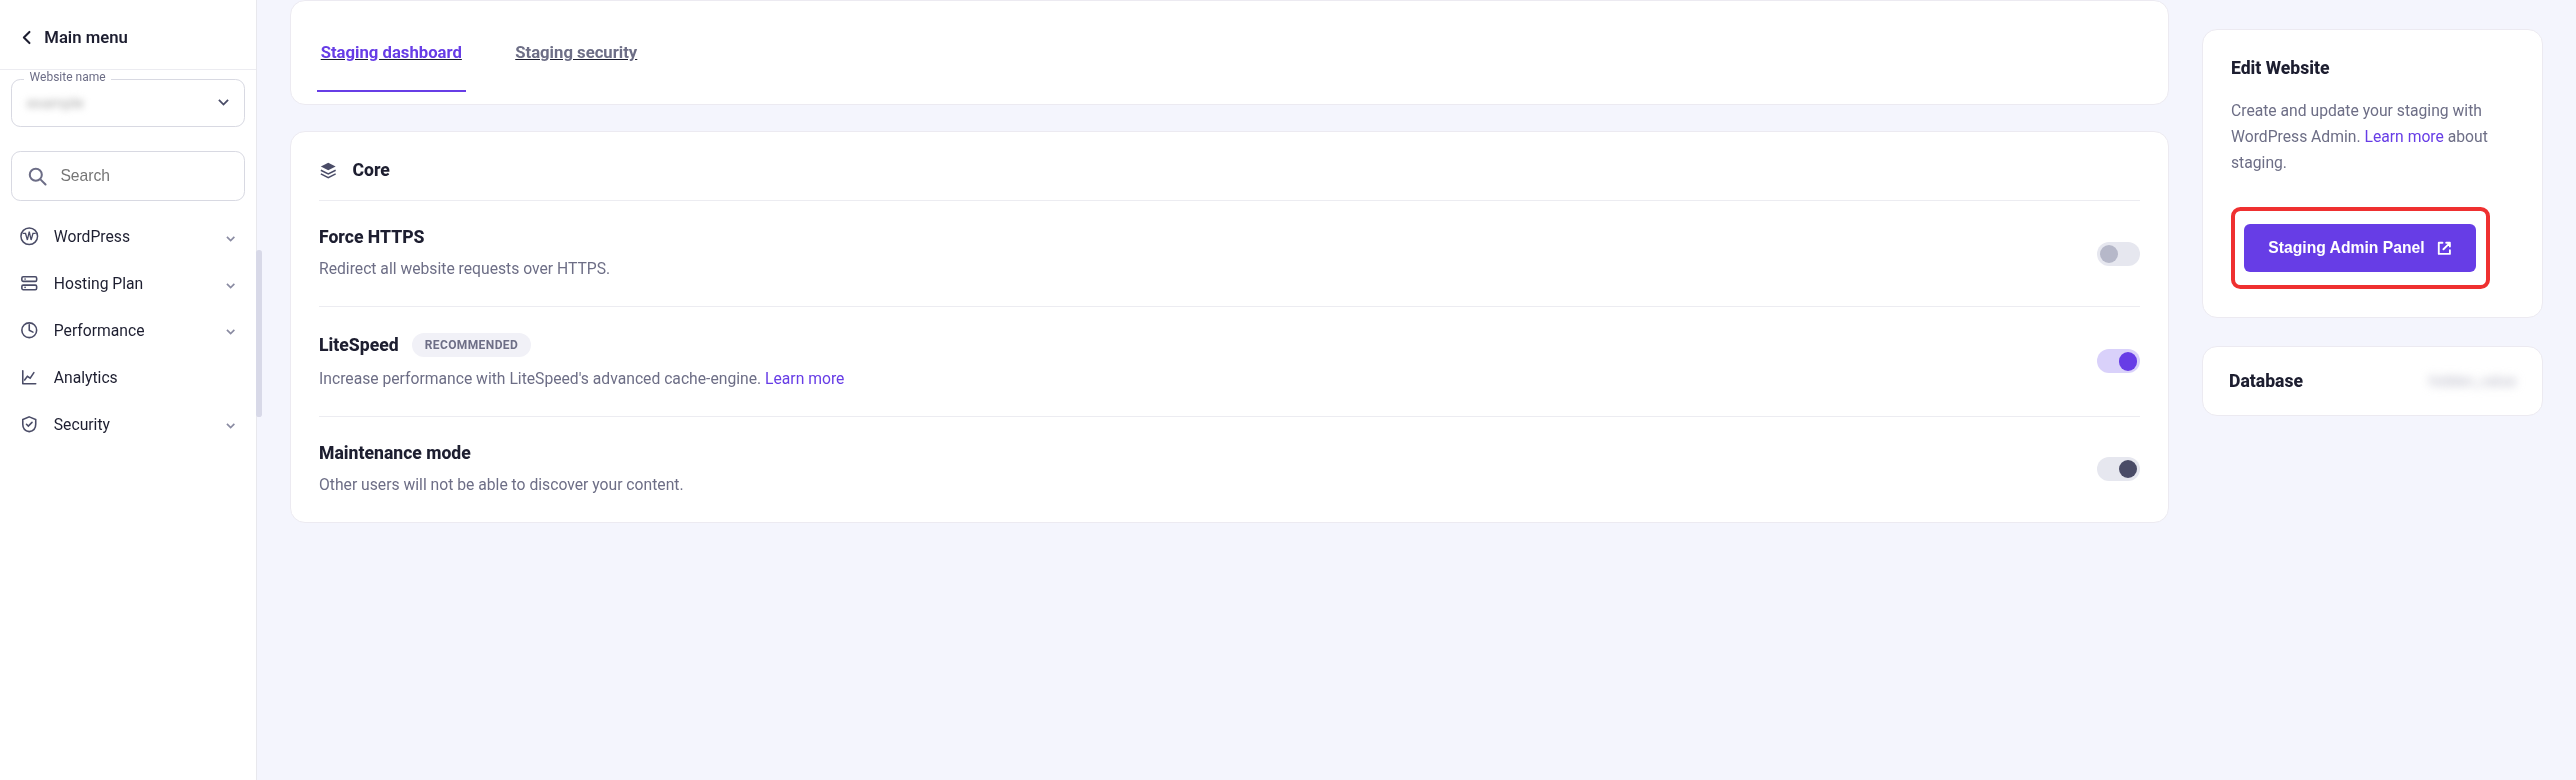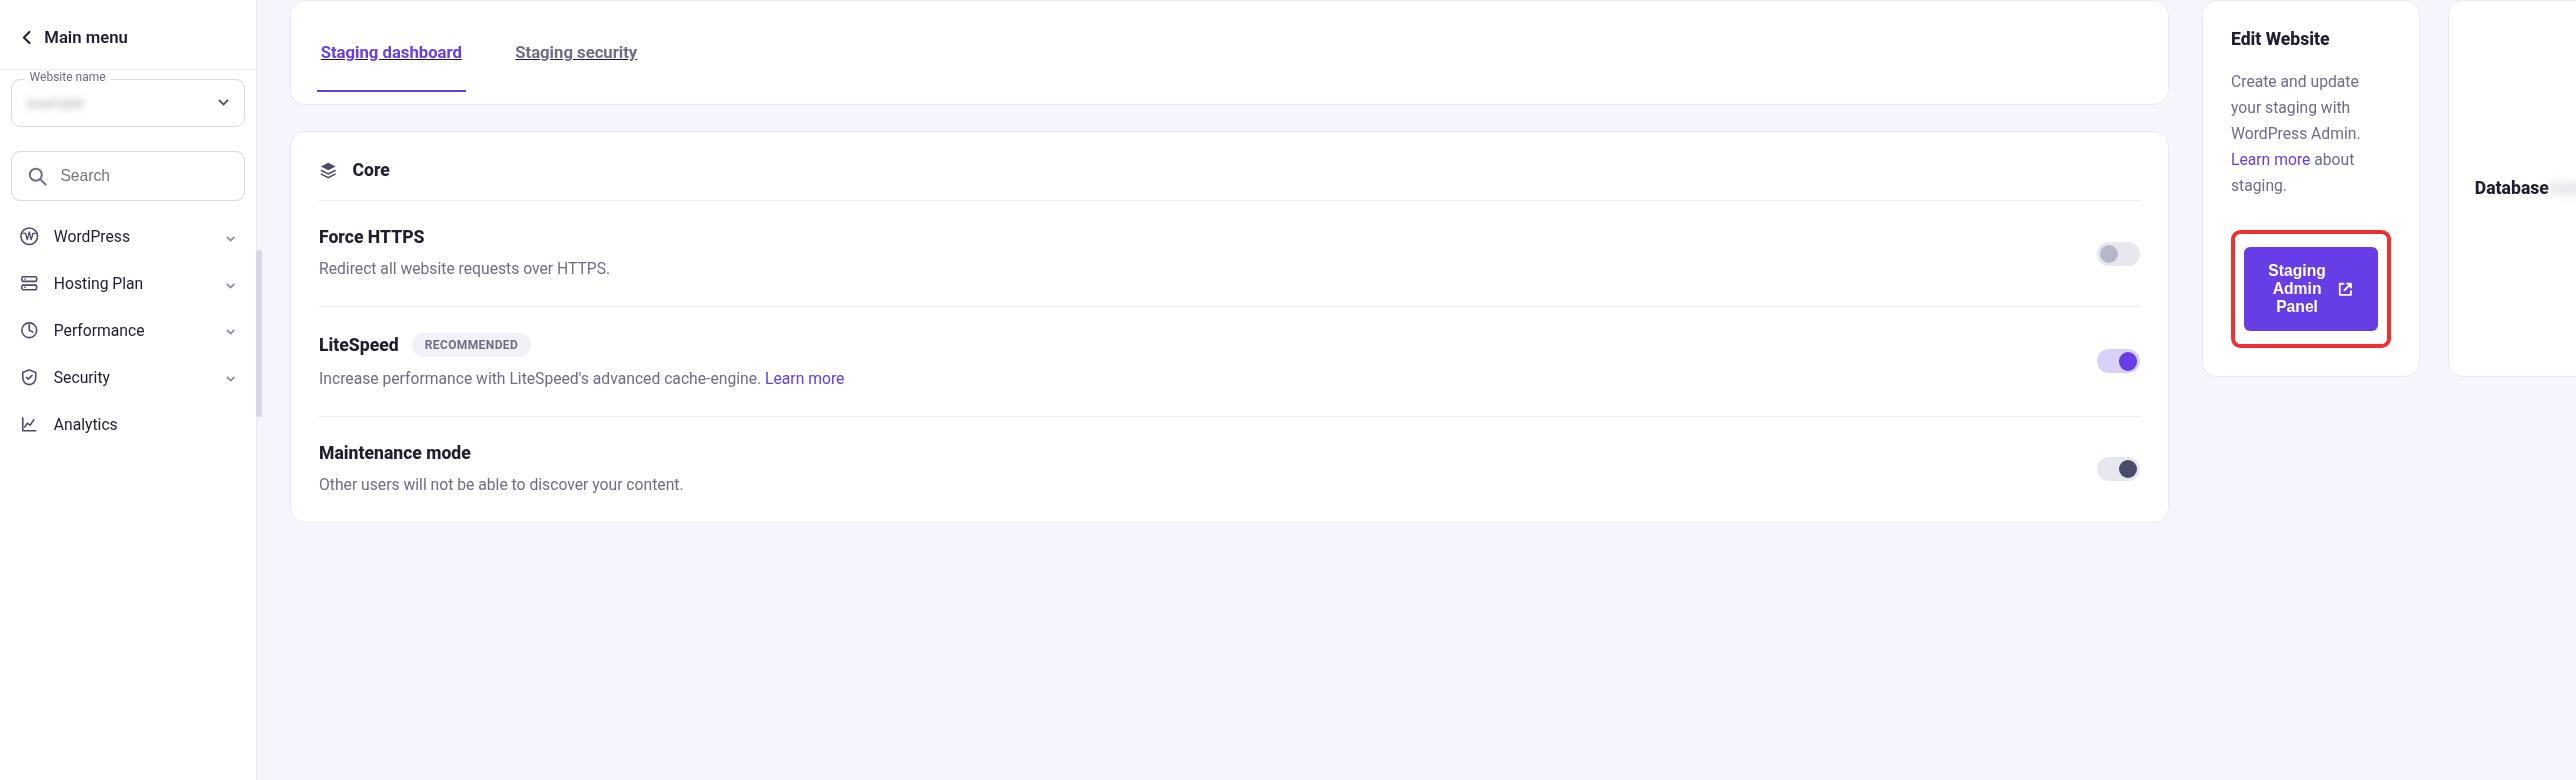--- a/index.html
+++ b/index.html
@@ -17,21 +17,21 @@
 .select-value { filter: blur(3.7px); color: #aaa; }
 .search-box { width: 100%; height: 50px; border: 0.9px solid #d8d9e2; border-radius: 9.3px; display: flex; align-items: center; gap: 13px; padding: 0 15px; margin-top: 5.6px; }
 .search-box input { border: none; outline: none; font-size: 15.7px; color: #6c6d86; width: 100%; background: transparent; }
 .nav { padding: 13px 9.3px; display: flex; flex-direction: column; gap: 1.9px; }
 .nav-item { display: flex; align-items: center; padding: 13px 11px; font-size: 15.7px; color: #1d1e30; border-radius: 7.4px; cursor: pointer; gap: 15px; }
 .nav-label { flex: 1; }
 .chev { color: #8a8ba2; }
 
 .main { flex: 1; padding: 0 33px; display: flex; gap: 33px; align-items: flex-start; }
 .main-left { flex: 1; min-width: 0; }
-.main-right { width: 341px; display: flex; flex-direction: row; gap: 28px; }
+.main-right { width: 341px; display: flex; flex-direction: column; gap: 28px; margin-top: 29px; }
 
 .card { background: #fff; border: 0.9px solid #eceaf1; border-radius: 15px; }
 .tabs-card { padding: 12px 26px; margin-bottom: 26px; text-decoration: underline; }
 .tabs { display: flex; gap: 46px; }
 .tab { padding: 30px 3.7px 28px 3.7px; font-size: 16.7px; font-weight: 700; color: #6d6e86; cursor: pointer; border-bottom: 2.8px solid transparent; }
 .tab.active { color: #673de6; border-bottom-color: #673de6; }
 
 .core-card { padding: 28px 28px 0 28px; }
 .core-head { display: flex; align-items: center; gap: 15px; padding-bottom: 20.4px; }
 .core-title { font-size: 17.6px; font-weight: 800; }
@@ -136,37 +136,37 @@
             </svg>
         </span>
         <span class="nav-label">Performance</span>
         <span class="chev"><svg width="9.3" height="6.5" viewBox="0 0 10 7">
               <path d="M1 1l4 4 4-4" fill="none" stroke="#8a8ba2" stroke-width="1.8"></path>
             </svg></span>
       </div>
       <div class="nav-item">
         <span class="icon">
           <svg width="18.5" height="18.5" viewBox="0 0 20 20" fill="none">
+              <path d="M3 17h14M3 3v14" stroke="#4a4c67" stroke-width="1.7" stroke-linecap="round"></path>
+              <path d="M5 13l3-4 3 2 4-6" stroke="#4a4c67" stroke-width="1.7" fill="none" stroke-linecap="round"></path>
+            </svg>
+        </span>
+        <span class="nav-label">Analytics</span>
+      </div>
+      <div class="nav-item">
+        <span class="icon">
+          <svg width="18.5" height="18.5" viewBox="0 0 20 20" fill="none">
               <path d="M10 2l7 3v5c0 5-3.5 7.5-7 8-3.5-.5-7-3-7-8V5l7-3z" stroke="#4a4c67" stroke-width="1.7" fill="none"></path>
               <path d="M7 10l2 2 4-4" stroke="#4a4c67" stroke-width="1.7" fill="none" stroke-linecap="round"></path>
             </svg>
         </span>
         <span class="nav-label">Security</span>
         <span class="chev"><svg width="9.3" height="6.5" viewBox="0 0 10 7">
               <path d="M1 1l4 4 4-4" fill="none" stroke="#8a8ba2" stroke-width="1.8"></path>
             </svg></span>
-      </div>
-      <div class="nav-item">
-        <span class="icon">
-          <svg width="18.5" height="18.5" viewBox="0 0 20 20" fill="none">
-              <path d="M3 17h14M3 3v14" stroke="#4a4c67" stroke-width="1.7" stroke-linecap="round"></path>
-              <path d="M5 13l3-4 3 2 4-6" stroke="#4a4c67" stroke-width="1.7" fill="none" stroke-linecap="round"></path>
-            </svg>
-        </span>
-        <span class="nav-label">Analytics</span>
       </div>
     </nav>
     <div class="sb-scroll"></div>
   </aside>
 
   <main class="main">
     <div class="main-left">
       <div class="card tabs-card">
         <div class="tabs">
           <div class="tab active">Staging dashboard</div>

